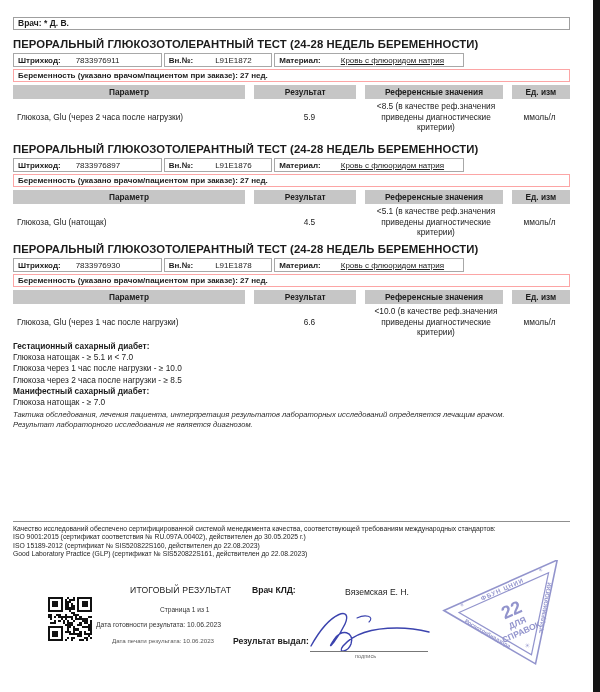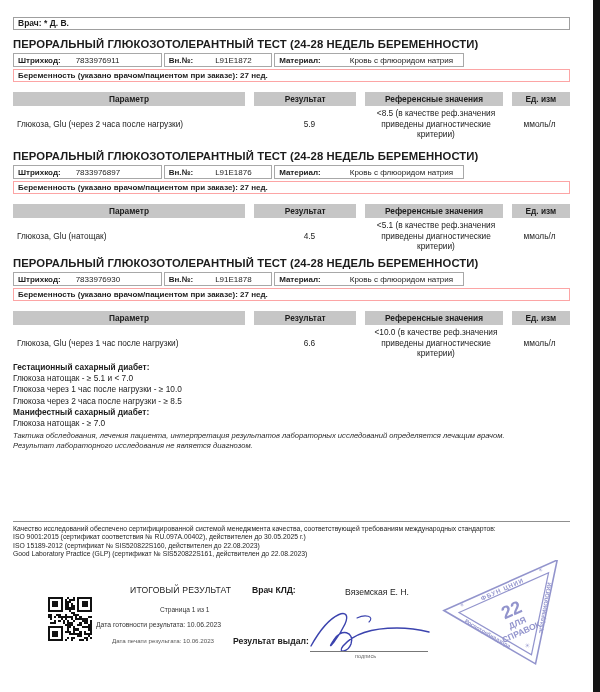--- a/index.html
+++ b/index.html
@@ -21,28 +21,28 @@
 
   .section-title { font-size:11.3px; font-weight:bold; letter-spacing:0.1px; line-height:13px; width:557px; }
   .s1 .section-title { margin-top:8px; }
   .s2 .section-title { margin-top:9px; }
   .s3 .section-title { margin-top:4px; }
 
   .info-row { display:flex; gap:2px; margin-top:2px; width:451px; }
   .info-cell { border:1px solid #a8a8a8; height:14px; display:flex; align-items:center; font-size:8px; }
   .info-cell .lbl { font-weight:bold; padding-left:4px; }
   .cell-a { width:184px; } .cell-b { width:134px; } .cell-c { width:235px; }
-  .cell-a .val { margin-left:15px; } .cell-b .val { margin-left:22px; } .cell-c .val { margin-left:29px; }
+  .cell-a .val { margin-left:15px; } .cell-b .val { margin-left:22px; } .cell-c .val { margin-left:20px;text-decoration:underline; }
 
   .preg-row {
     width:557px; height:13px; border:1px solid #fca5a5; margin-top:2px;
     font-size:8px; font-weight:bold; line-height:11px; padding-left:4px;
   }
 
-  .thead { display:flex; gap:9px; margin-top:10px; width:557px; }
+  .thead { display:flex; gap:9px; margin-top:3px; width:557px; }
   .th { background:#c6c6c6; height:14px; font-size:8.3px; font-weight:bold;
         display:flex; align-items:center; justify-content:center; }
   .c1 { width:242px; } .c2 { width:107px; } .c3 { width:143px; } .c4 { width:61px; }
   .trow { display:flex; gap:2px; margin-top:1px; min-height:34px; align-items:center; width:557px; }
   .td { font-size:8.3px; line-height:10.5px; }
   .td.c1 { padding-left:4px; }
   .td.c2, .td.c3, .td.c4 { text-align:center; }
   .td.c3 { padding:0 8px; }
 
   .criteria { margin-top:2px; font-size:8.3px; line-height:11.2px; width:557px; }

